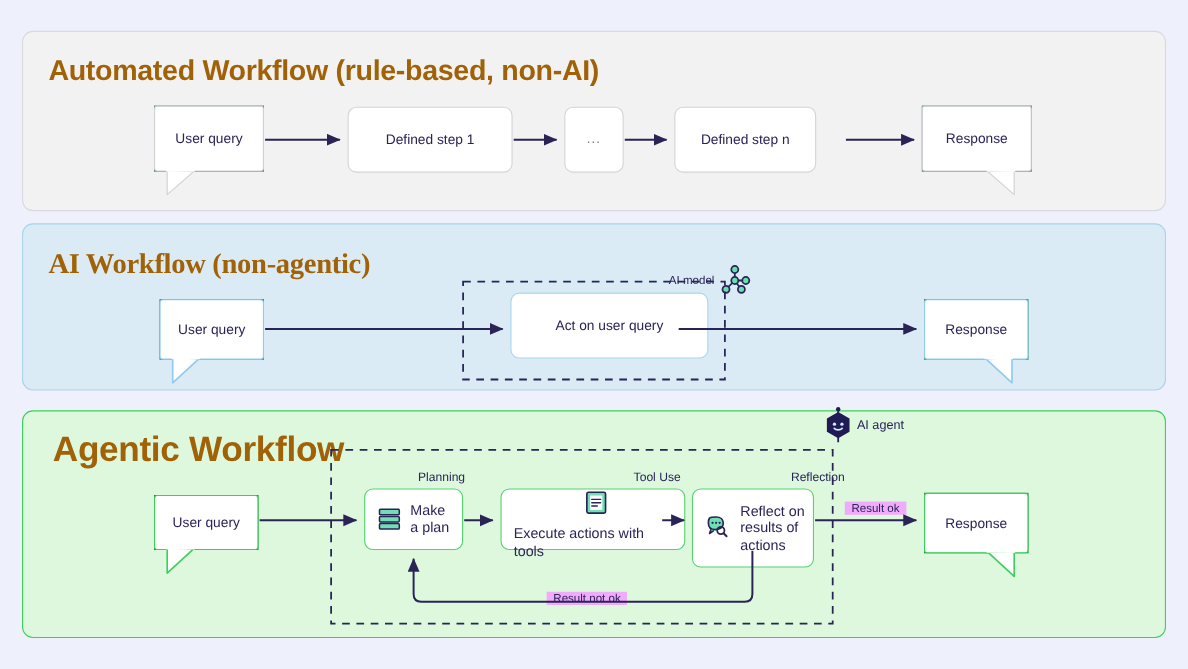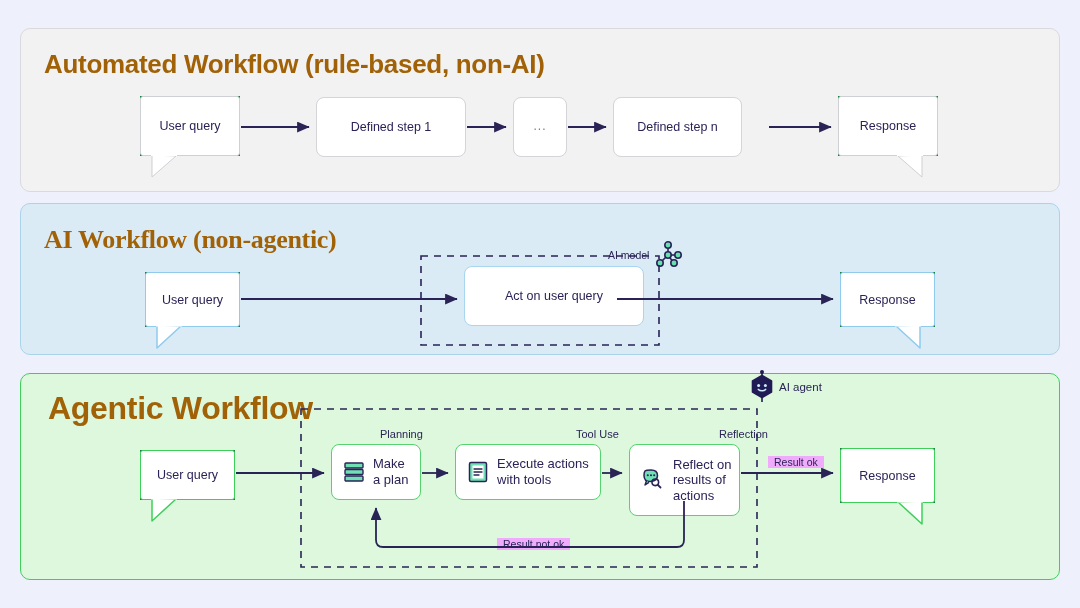--- a/index.html
+++ b/index.html
@@ -178,21 +178,21 @@
       <svg width="22" height="24" viewBox="0 0 22 24">
         <rect x="2" y="3" width="18" height="5" rx="1" fill="#6fe0b4" stroke="#2a2356" stroke-width="1.4"></rect>
         <rect x="2" y="9.5" width="18" height="5" rx="1" fill="#6fe0b4" stroke="#2a2356" stroke-width="1.4"></rect>
         <rect x="2" y="16" width="18" height="5" rx="1" fill="#6fe0b4" stroke="#2a2356" stroke-width="1.4"></rect>
       </svg>
     </span>
     <span class="steplabel">Make a plan</span>
   </div>
 
   <div class="caption" style="left:556px;top:428px;margin-left:20px;">Tool Use</div>
-  <div class="stepbox" style="left:455px;top:444px;width:146px;height:56px;">
+  <div class="stepbox" style="left:455px;top:444px;width:168px;height:56px;flex-direction:column;">
     <span class="icon-wrap">
       <svg width="22" height="24" viewBox="0 0 22 24">
         <rect x="2.5" y="2.5" width="17" height="19" rx="1.5" fill="#6fe0b4" stroke="#2a2356" stroke-width="1.5"></rect>
         <rect x="5.5" y="5.5" width="11" height="13" fill="#ffffff" stroke="none"></rect>
         <g stroke="#2a2356" stroke-width="1.3" stroke-linecap="round">
           <line x1="7" y1="9" x2="15" y2="9"></line>
           <line x1="7" y1="12" x2="15" y2="12"></line>
           <line x1="7" y1="15" x2="12" y2="15"></line>
         </g>
       </svg>

